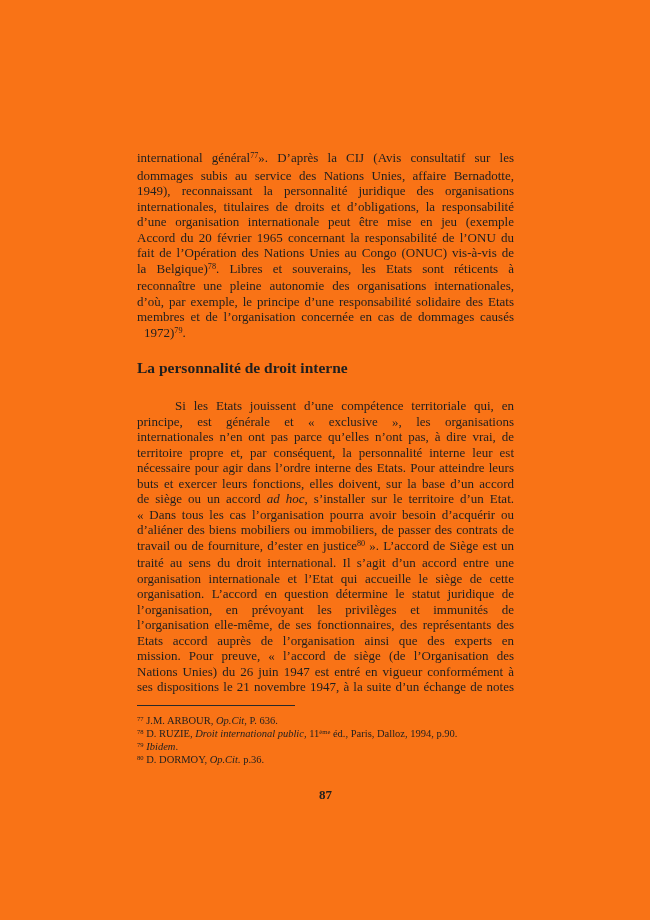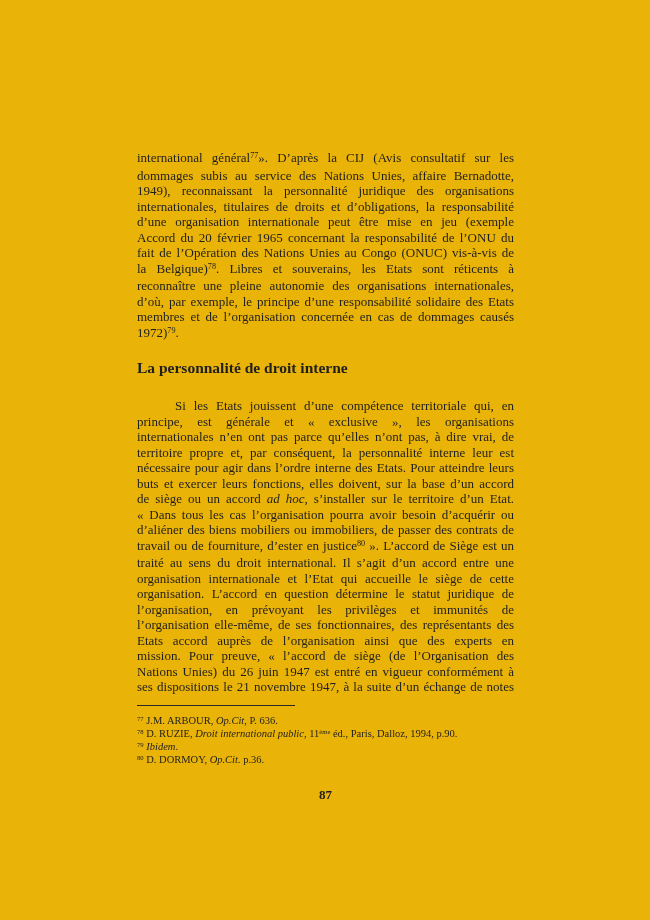--- a/index.html
+++ b/index.html
@@ -4,41 +4,42 @@
 <style>
   html, body {
     margin: 0;
     padding: 0;
     background: #ffffff;
   }
   .page {
     position: relative;
     width: 650px;
     height: 920px;
-    background: #eab308;
+    background: #f97316;
     font-family: "Liberation Serif", serif;
     color: #1f1f1f;
     overflow: hidden;
   }
   .text-block {
     position: absolute;
     left: 137px;
     top: 150px;
     width: 377px;
   }
   .para {
     font-size: 13px;
     line-height: 15.5px;
   }
   .line {
     text-align: justify;
     text-align-last: justify;
   }
   .line.last-left {
     text-align-last: left;
+    margin-left: 7px;
   }
   .indent-first .line:first-child {
     text-indent: 38px;
   }
   .heading {
     font-size: 15.5px;
     font-weight: bold;
     line-height: 19px;
     margin: 16px 0 21px 0;
   }

